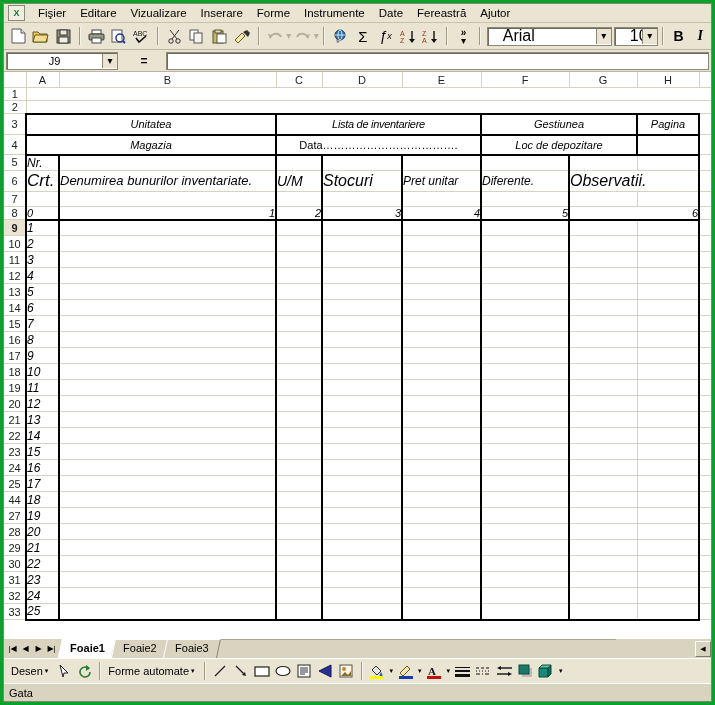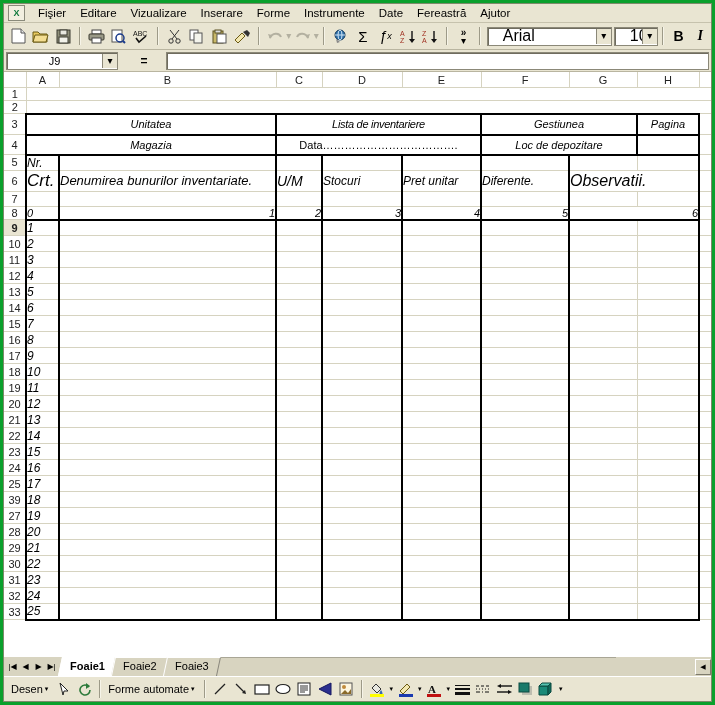--- a/index.html
+++ b/index.html
@@ -377,21 +377,21 @@
         <td></td>
         <td class="br"></td>
         <td></td>
       </tr>
 
       <tr style="height:21px">
         <td class="rowhead"><span>6</span></td>
         <td class="bl br lft it" style="font-size:17px"><span>Crt.</span></td>
         <td class="br ctr it" style="font-size:13px"><span>Denumirea bunurilor inventariate.</span></td>
         <td class="br ctr it" style="font-size:14px"><span>U/M</span></td>
-        <td class="br ctr it" style="font-size:12px"><span>Stocuri</span></td>
+        <td class="br ctr it" style="font-size:16px"><span>Stocuri</span></td>
         <td class="br ctr it" style="font-size:12px"><span>Pret unitar</span></td>
         <td class="br ctr it" style="font-size:12px"><span>Diferente.</span></td>
         <td colspan="2" class="br ctr it" style="font-size:16px"><span>Observatii.</span></td>
         <td></td>
       </tr>
 
       <tr style="height:15px">
         <td class="rowhead"><span>7</span></td>
         <td class="bl br"></td>
         <td class="br"></td>
@@ -616,21 +616,21 @@
             <td class="br"></td>
             <td class="br"></td>
             <td class="br"></td>
             <td class="br"></td>
             <td class="br"></td>
             <td></td>
             <td class="br"></td>
             <td></td>
           </tr>
           <tr style="height: 16px;">
-            <td class="rowhead">39</td>
+            <td class="rowhead">44</td>
             <td class="bl br ctr it" style="font-size: 12px;">18</td>
             <td class="br"></td>
             <td class="br"></td>
             <td class="br"></td>
             <td class="br"></td>
             <td class="br"></td>
             <td></td>
             <td class="br"></td>
             <td></td>
           </tr>
@@ -866,13 +866,16 @@
     <div class="d-ico">
       <svg width="17" height="14" viewBox="0 0 17 14">
           <path d="M1 4h9v9H1z" fill="#1a8a78" stroke="#0a4a40"></path>
           <path d="M1 4l3-3h9l-3 3z" fill="#56c3b0" stroke="#0a4a40"></path>
           <path d="M10 4l3-3v9l-3 3z" fill="#0e6a5a" stroke="#0a4a40"></path>
         </svg>
     </div>
     <div class="d-arw">▾</div>
   </div>
 
+  <div class="statusbar">
+    <span>Gata</span>
+  </div>
 </div>
 
 </body></html>

